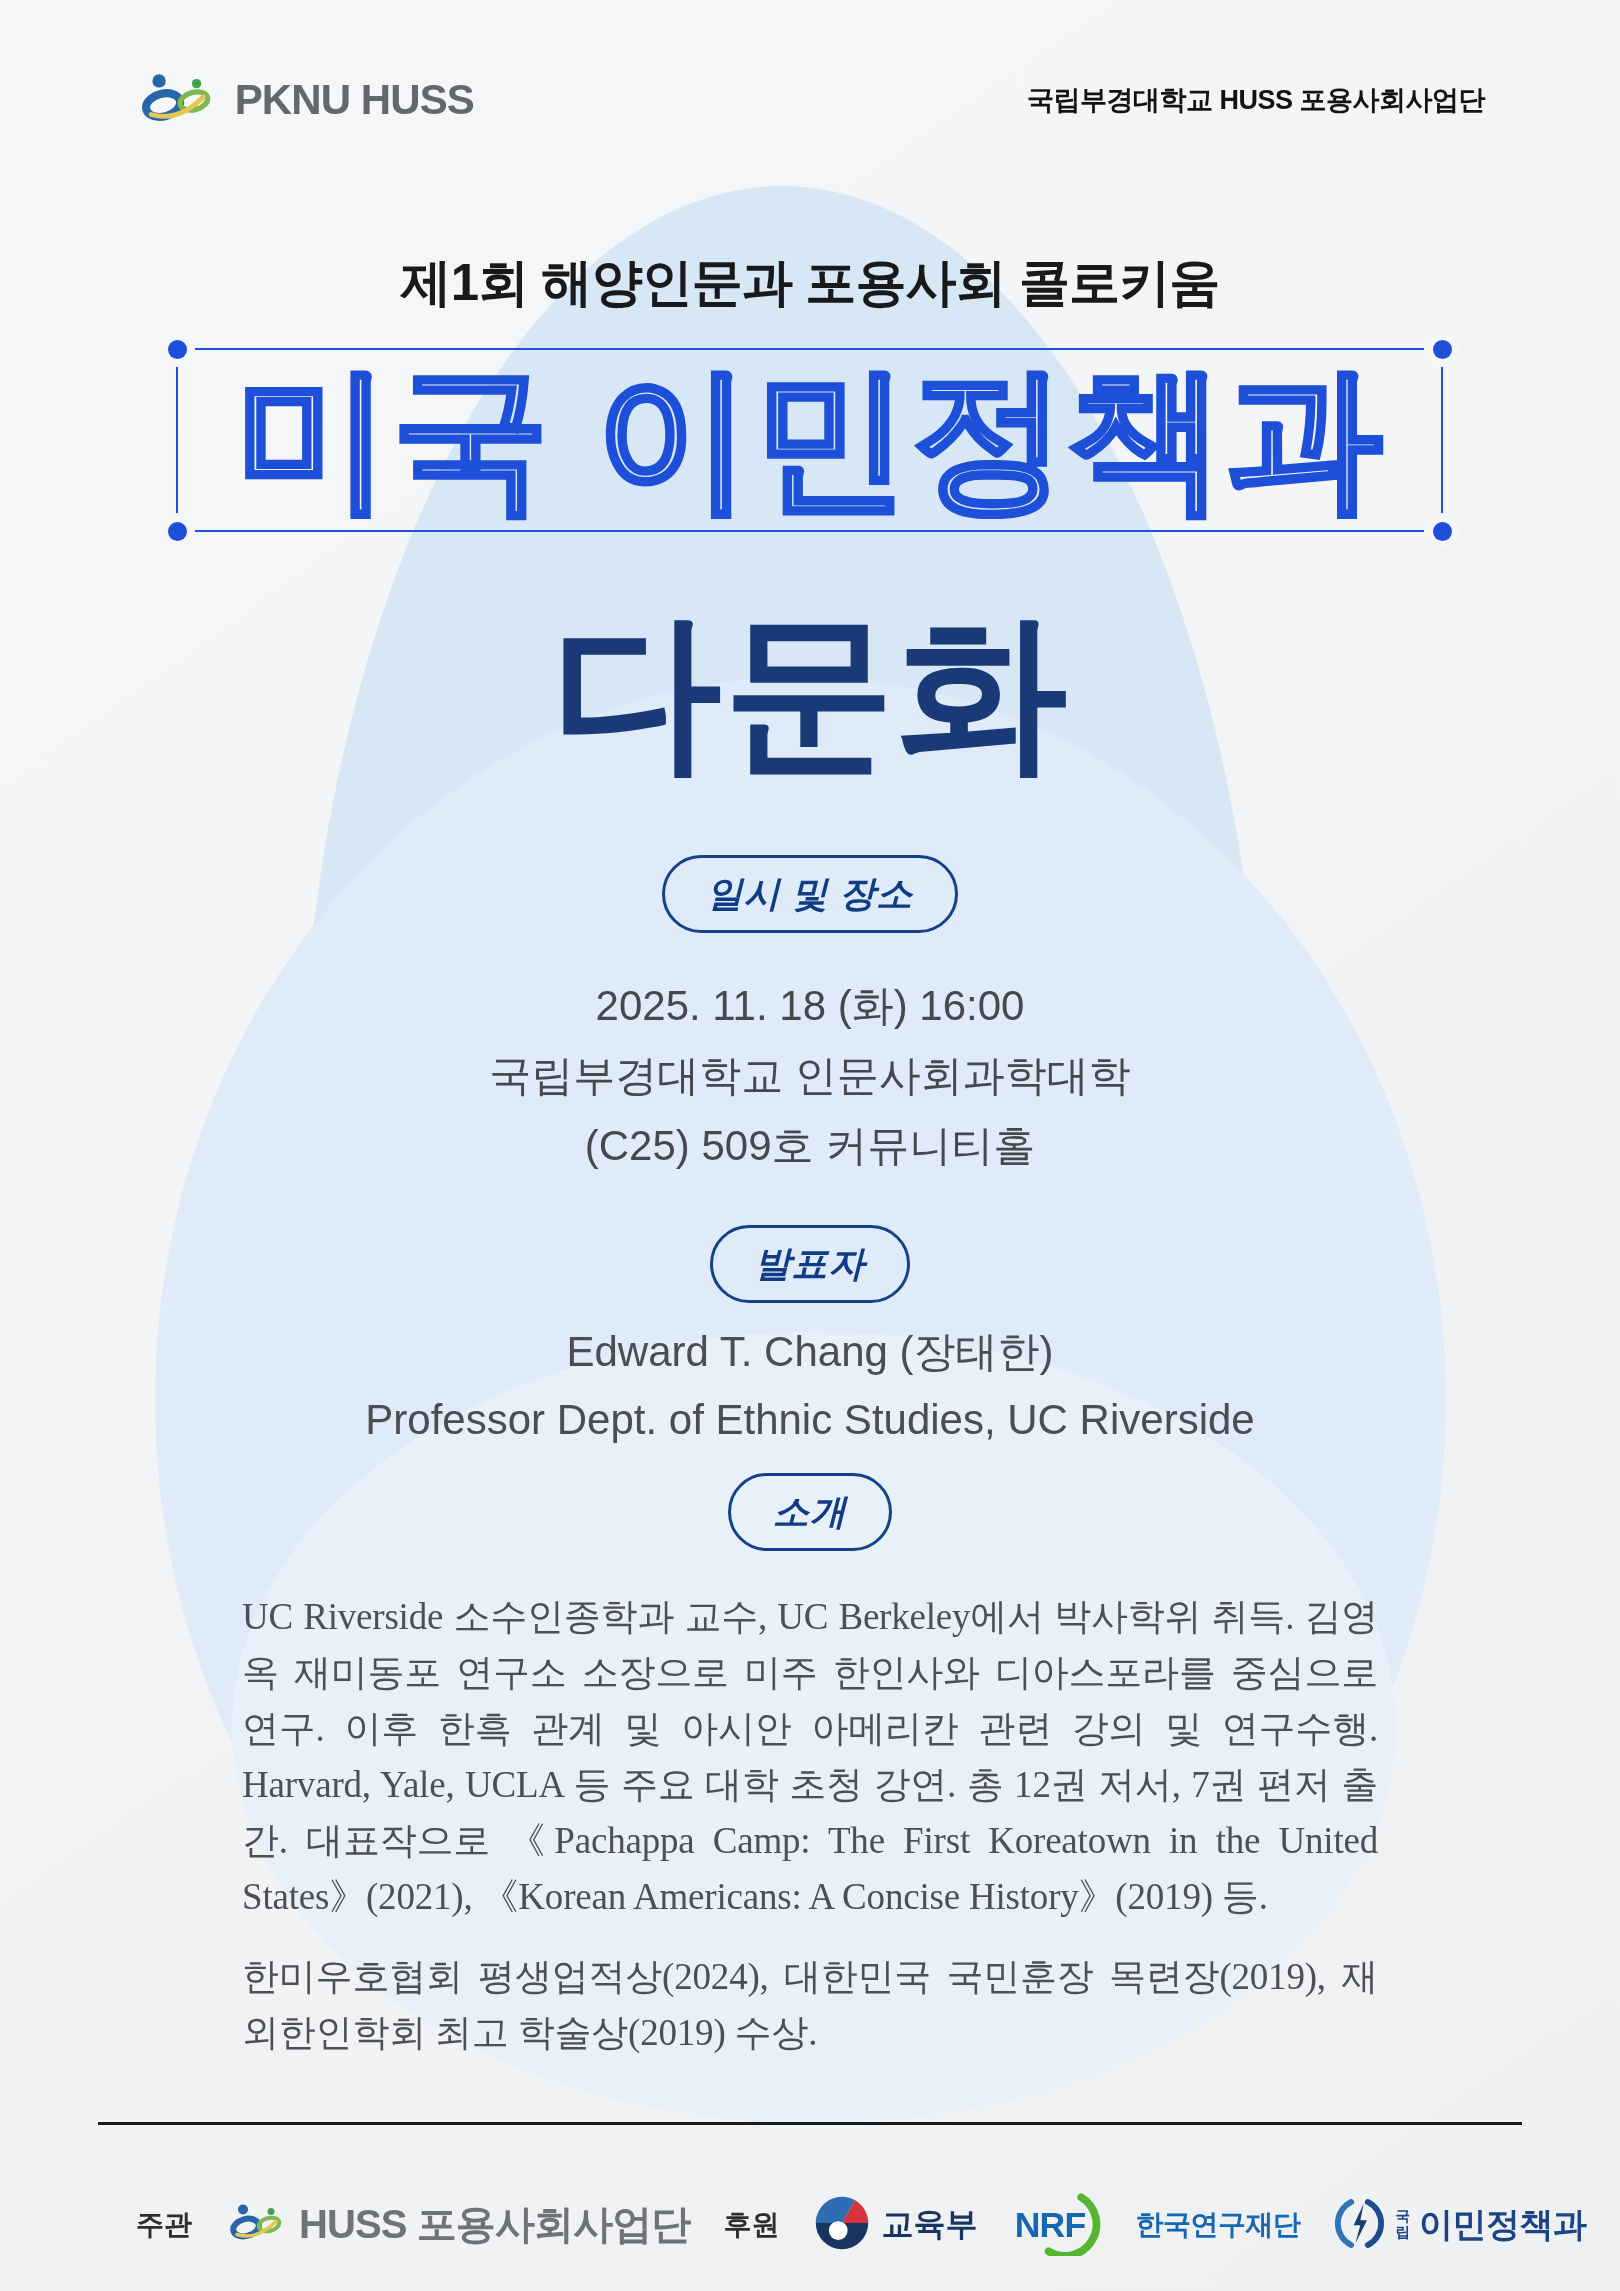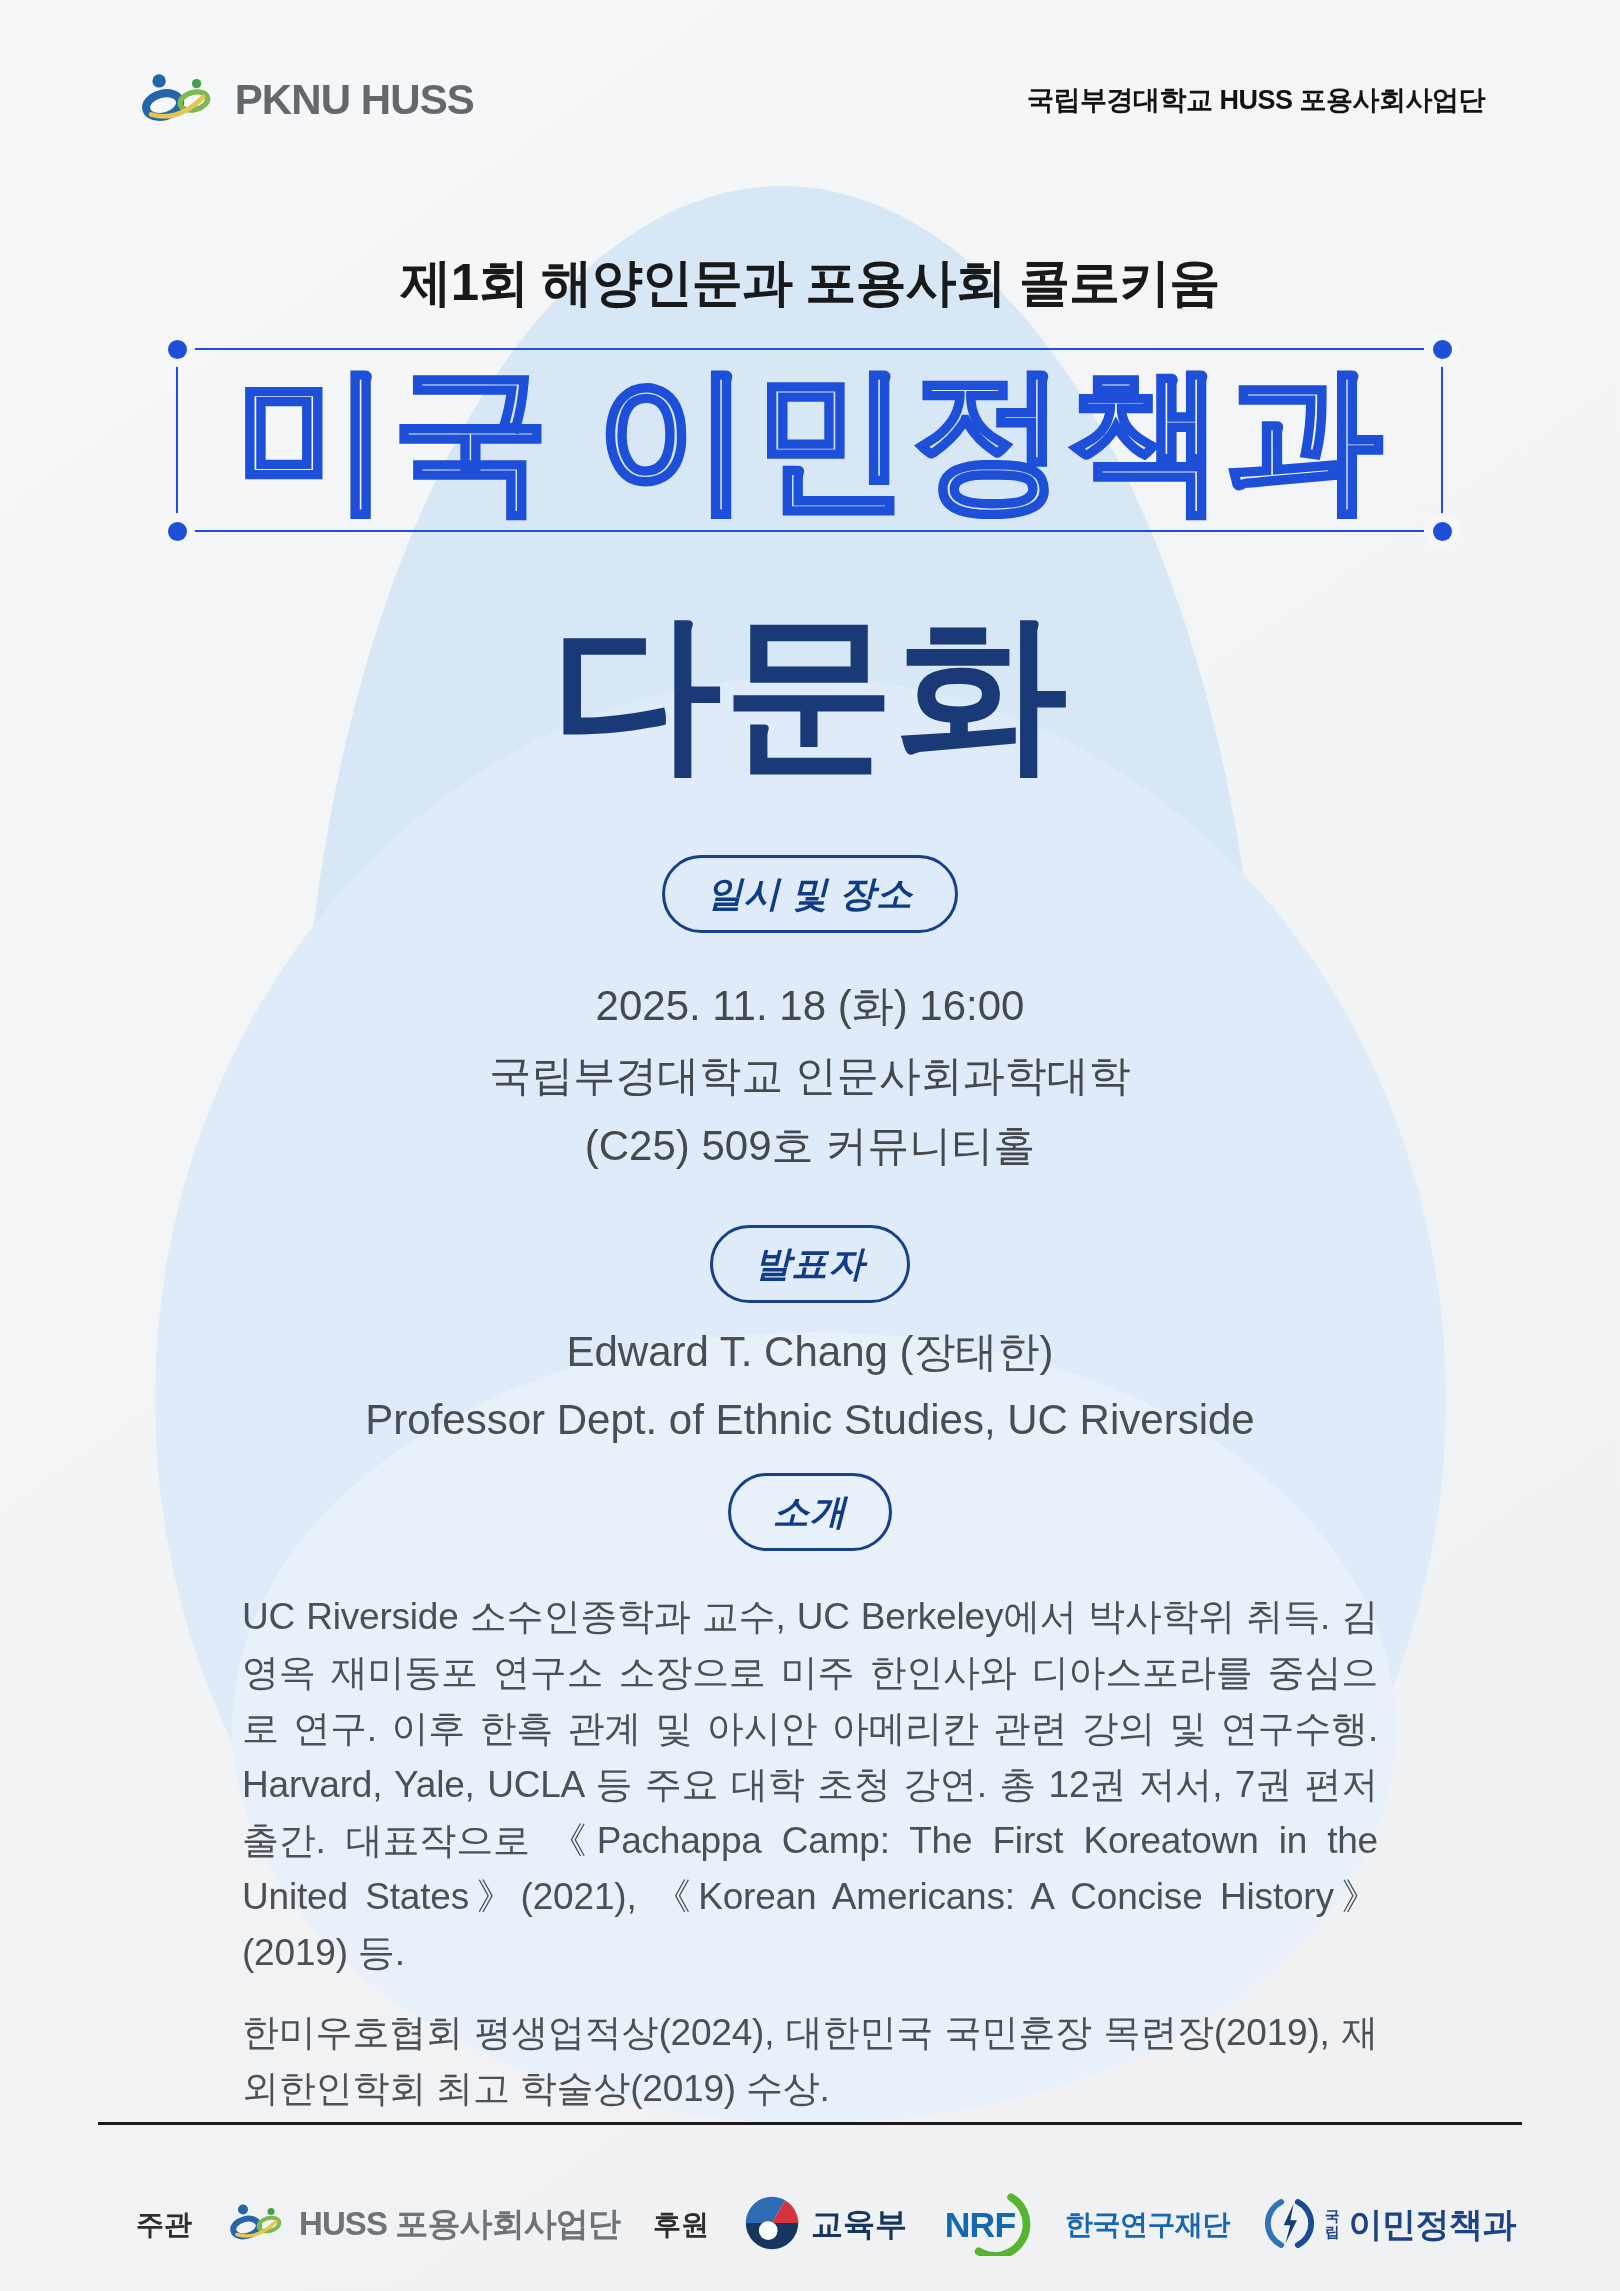--- a/index.html
+++ b/index.html
@@ -53,30 +53,30 @@
   .row-when{ top:855px; } .row-speaker{ top:1225px; } .row-intro{ top:1473px; }
 
   
   .when-block{ position:absolute; top:971px; width:100%; text-align:center;
                font-size:42px; font-weight:500; color:#45484d; line-height:70px; }
   .speaker-block{ position:absolute; top:1318px; width:100%; text-align:center;
                   font-size:42px; font-weight:500; color:#4a4d52; line-height:68px; }
 
   .intro-block{ position:absolute; left:242px; width:1136px; top:1589px;
                 font-size:37px; color:#4c4f54; line-height:56px;
-                text-align:justify; letter-spacing:-0.2px; }
+                text-align:justify; letter-spacing:-0.2px;font-family:Liberation Serif, serif; }
   .intro-block p{ margin-bottom:23.6px; }
 
   
   .divider{ position:absolute; left:98px; width:1424px; top:2122px; height:2.7px; background:#1a1b1c; }
   .footer{ position:absolute; top:2177px; left:136px; right:100px; height:95px;
            display:flex; align-items:center; gap:33px; }
   .f-label{ font-size:28px; font-weight:600; color:#2c2d2f; flex:none; }
   .f-group{ display:flex; align-items:center; gap:9px; flex:none; }
-  .f-huss-text{ font-size:33px; font-weight:800; color:#6f7276; letter-spacing:-0.9px; }
+  .f-huss-text{ font-size:40px; font-weight:800; color:#6f7276; letter-spacing:-0.9px; }
   .f-moe-text{ font-size:32px; font-weight:800; color:#16365f; }
   .f-nrf-text{ font-size:28px; font-weight:700; color:#1567b0; letter-spacing:-0.5px; }
   .f-pknu-prefix{ width:1em; font-size:14.5px; line-height:1.05; font-weight:700; color:#1c4485;
                   word-break:break-all; }
   .f-pknu-text{ font-size:34px; font-weight:800; color:#1c4485; letter-spacing:-0.5px; }
 </style>
 </head>
 <body>
 
 <div class="poster">

